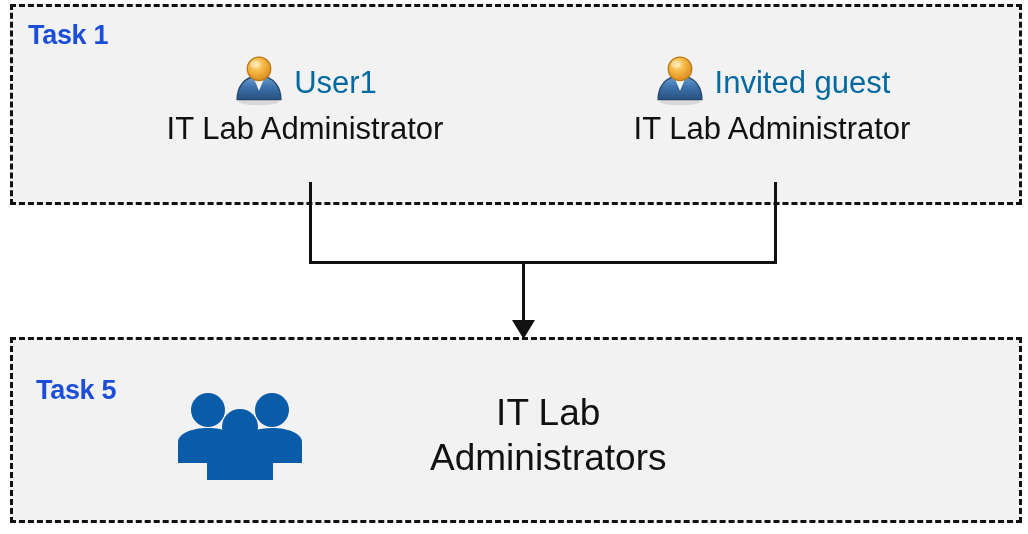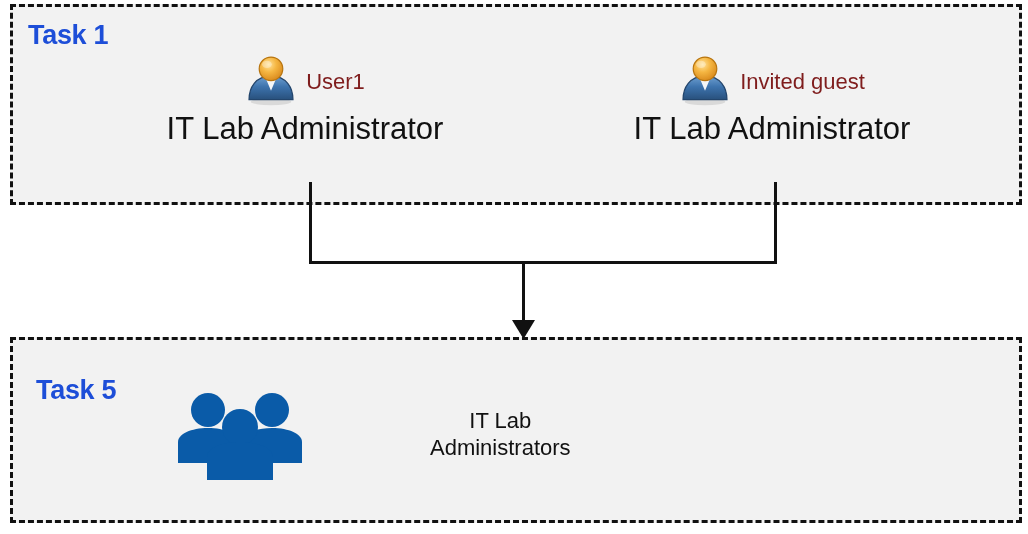--- a/index.html
+++ b/index.html
@@ -35,38 +35,38 @@
   
   .person{position:absolute;text-align:center;}
   #person-user1{left:120px;top:52px;width:370px;}
   #person-guest{left:572px;top:52px;width:400px;text-align:center;}
 
   .person-top{
     display:flex;align-items:center;justify-content:center;
     gap:9px;height:58px;
   }
   .person-name{
-    font-size:22px;font-weight:300;color:#7f1d1d;white-space:nowrap;
+    font-size:31px;font-weight:300;color:#0369a1;white-space:nowrap;
     line-height:1;position:relative;top:1px;
   }
   .person-role{
     font-size:31px;font-weight:300;color:#111111;white-space:nowrap;
     line-height:1;margin-top:3px;
   }
 
   .user-icon{width:52px;height:52px;display:block;flex:0 0 auto;}
 
   
   #group-row{
     position:absolute;left:170px;top:380px;width:640px;height:110px;
     display:flex;align-items:center;justify-content:flex-start;gap:120px;
   }
   .group-icon{width:140px;height:100px;display:block;flex:0 0 auto;}
   #group-label{
-    font-size:22px;font-weight:300;color:#111111;line-height:1.22;
+    font-size:37px;font-weight:300;color:#111111;line-height:1.22;
     text-align:center;white-space:pre-line;flex:0 0 auto;
   }
 
   
   #connector{
     position:absolute;left:0;top:0;width:1028px;height:534px;
     pointer-events:none;
   }
 </style>
 </head>

